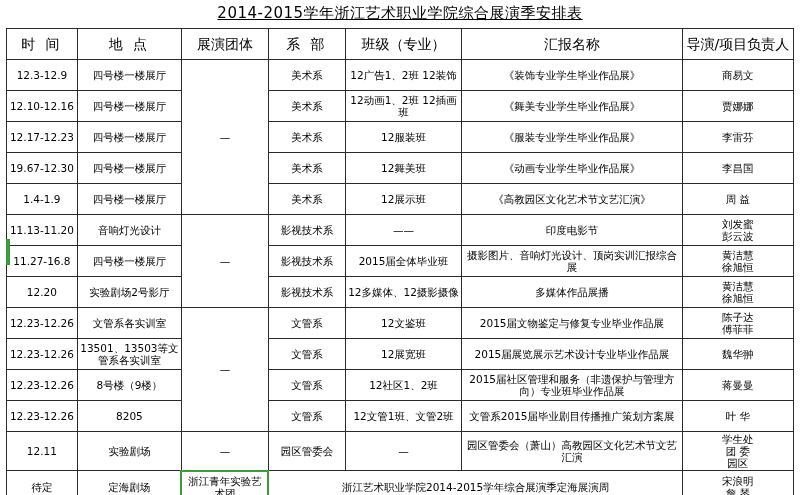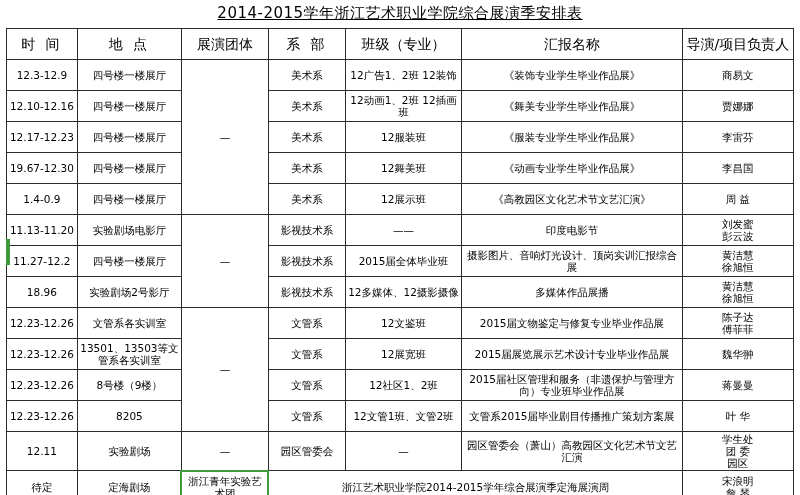--- a/index.html
+++ b/index.html
@@ -147,49 +147,49 @@
       <tr class="body-row">
         <td>19.67-12.30</td>
         <td>四号楼一楼展厅</td>
         <td>美术系</td>
         <td>12舞美班</td>
         <td>《动画专业学生毕业作品展》</td>
         <td>李昌国</td>
       </tr>
 
       <tr class="body-row">
-        <td>1.4-0.9</td>
+        <td>1.4-1.9</td>
         <td>四号楼一楼展厅</td>
         <td>美术系</td>
         <td>12展示班</td>
         <td>《高教园区文化艺术节文艺汇演》</td>
         <td>周  益</td>
       </tr>
 
       <tr class="body-row">
         <td>11.13-11.20</td>
-        <td>实验剧场电影厅</td>
+        <td>音响灯光设计</td>
         <td class="dash" rowspan="3">—</td>
         <td>影视技术系</td>
         <td>——</td>
         <td>印度电影节</td>
         <td class="two-line">刘发蜜<br>彭云波</td>
       </tr>
 
       <tr class="body-row">
-        <td>11.27-12.2</td>
+        <td>11.27-16.8</td>
         <td>四号楼一楼展厅</td>
         <td>影视技术系</td>
         <td>2015届全体毕业班</td>
         <td class="two-line">摄影图片、音响灯光设计、顶岗实训汇报综合展</td>
         <td class="two-line">黄洁慧<br>徐旭恒</td>
       </tr>
 
       <tr class="body-row">
-        <td>18.96</td>
+        <td>12.20</td>
         <td>实验剧场2号影厅</td>
         <td>影视技术系</td>
         <td>12多媒体、12摄影摄像</td>
         <td>多媒体作品展播</td>
         <td class="two-line">黄洁慧<br>徐旭恒</td>
       </tr>
 
       <tr class="body-row">
         <td>12.23-12.26</td>
         <td>文管系各实训室</td>

